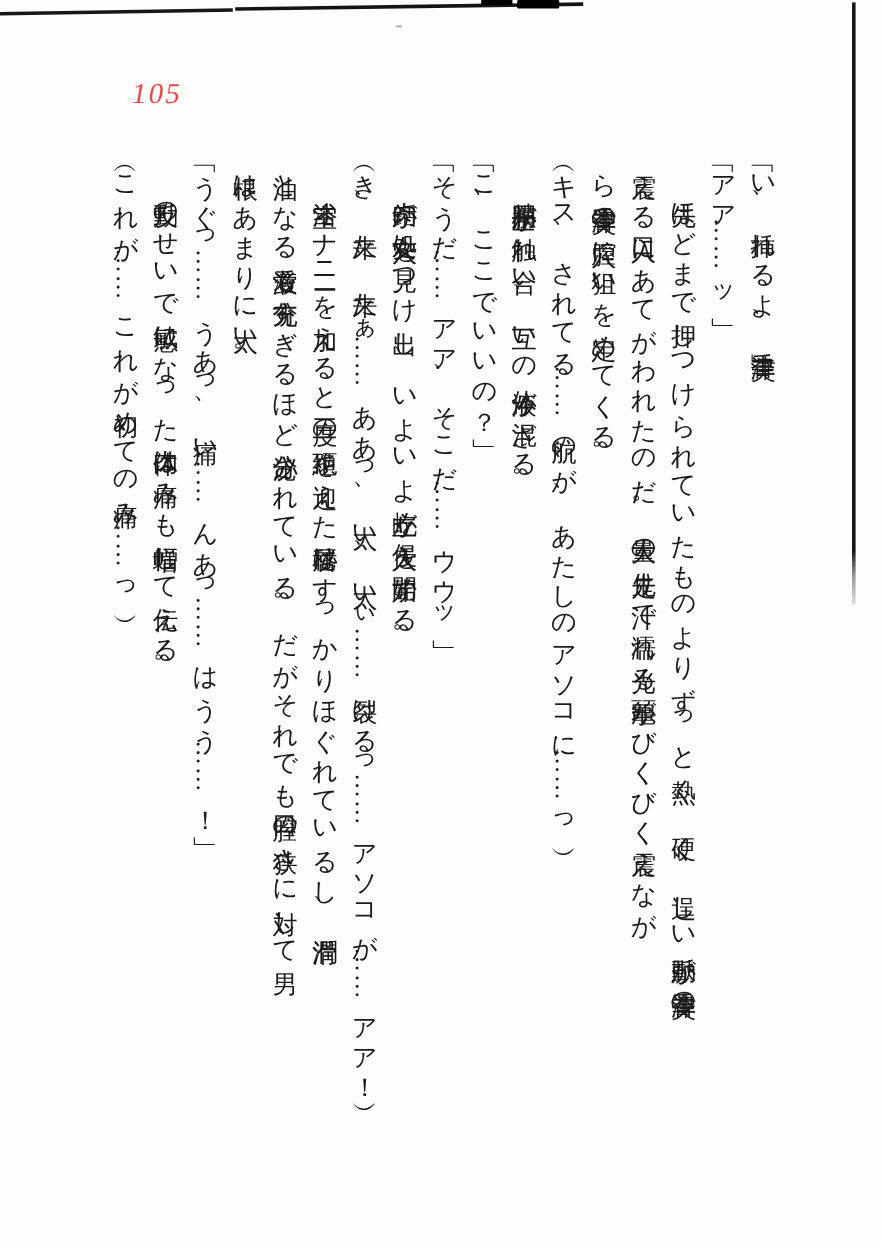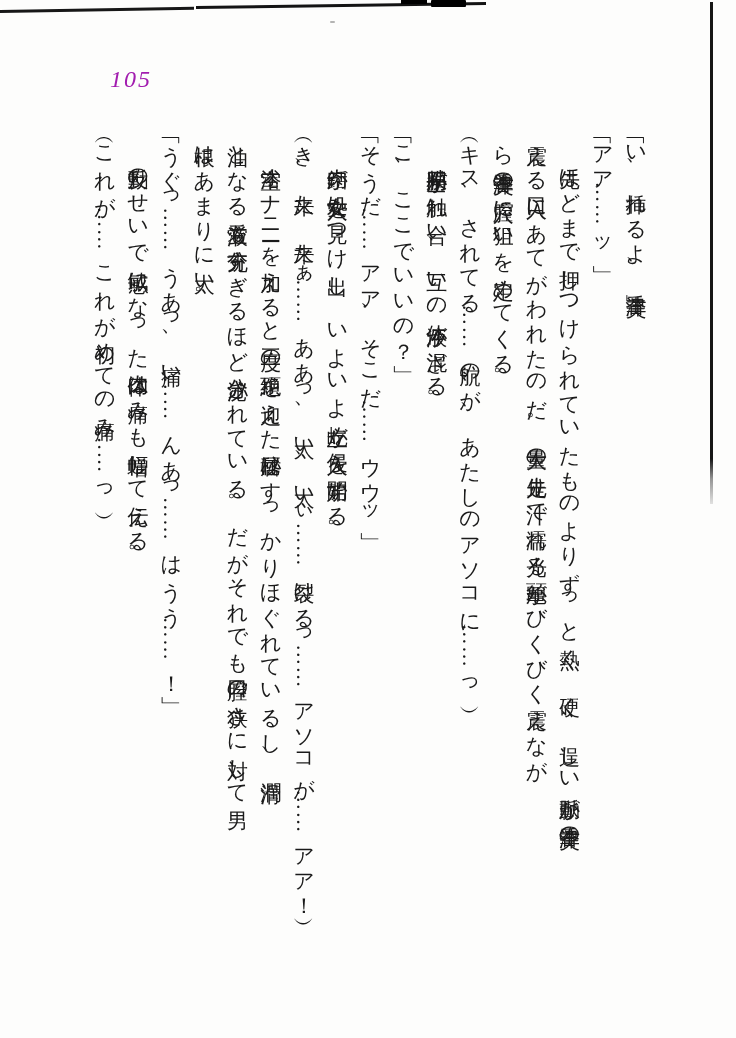--- a/index.html
+++ b/index.html
@@ -35,21 +35,21 @@
     background: linear-gradient(#161616 0%, #161616 91%, rgba(22,22,22,0.45) 95%, rgba(22,22,22,0.12) 100%);
   }
   .scan-speck {
     position: absolute; left: 330px; top: 21px; width: 5px; height: 2px;
     background: rgba(90,90,90,0.45); border-radius: 1px;
   }
   
   .page-number {
     position: absolute; left: 110px; top: 66px;
     font-style: italic; font-size: 24px; letter-spacing: 2px;
-    color: #a21caf;
+    color: #ef4444;
   }
   
   .text-block {
     position: absolute; top: 130px; right: 84px; height: 852px;
     writing-mode: vertical-rl;
     -webkit-writing-mode: vertical-rl;
     color: #1a1a1a;
     font-size: 21px;
     letter-spacing: 1.2px;
     text-align: left;

